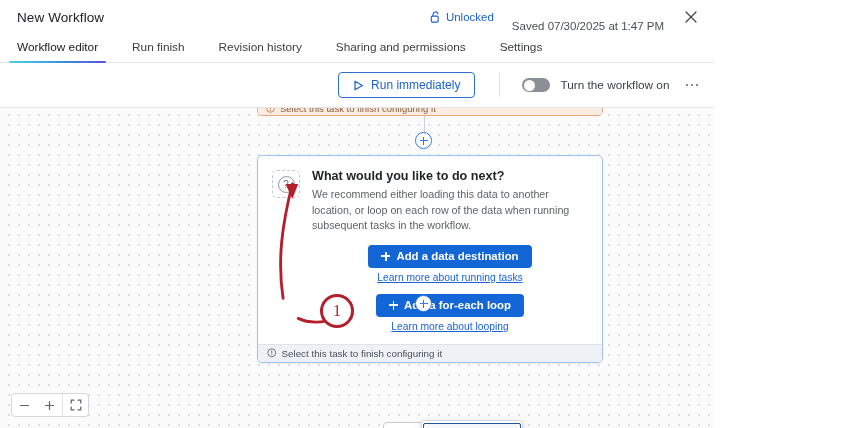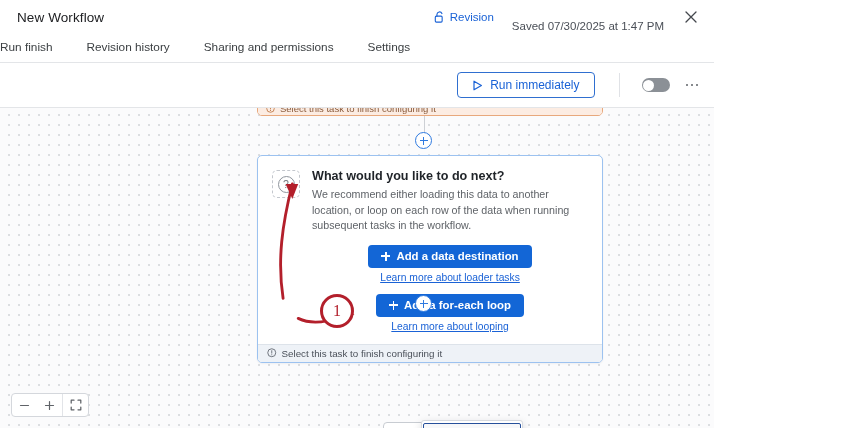--- a/index.html
+++ b/index.html
@@ -215,49 +215,51 @@
 <div id="app">
 
   <div class="header">
     <div class="wf-title">New Workflow</div>
     <div class="header-right">
       <div class="lock-chip">
         <svg class="lock-ico" viewBox="0 0 12 14">
           <path d="M3 6V4a3 3 0 0 1 5.8-1" fill="none" stroke="#1a62d6" stroke-width="1.3" stroke-linecap="round"></path>
           <rect x="1.1" y="6" width="8" height="7" rx="1.2" fill="none" stroke="#1a62d6" stroke-width="1.3"></rect>
         </svg>
-        <span>Revision</span>
+        <span>Unlocked</span>
       </div>
       <div class="saved-text">Saved 07/30/2025 at 1:47 PM</div>
       <div class="close-btn">
         <svg viewBox="0 0 12 12">
           <path d="M1 1 L11 11 M11 1 L1 11" stroke="#44474d" stroke-width="1.3" stroke-linecap="round"></path>
         </svg>
       </div>
     </div>
   </div>
 
   <div class="tabbar">
+    <div class="tab t0 active">Workflow editor</div>
     <div class="tab">Run finish</div>
     <div class="tab">Revision history</div>
     <div class="tab">Sharing and permissions</div>
     <div class="tab">Settings</div>
   </div>
 
   <div class="toolbar">
     <div class="run-btn">
       <svg class="play-ico" viewBox="0 0 11 11">
         <path d="M2 1.2 L9.4 5.5 L2 9.8 Z" fill="none" stroke="#1a62d6" stroke-width="1.2" stroke-linejoin="round"></path>
       </svg>
       <span>Run immediately</span>
     </div>
     <div class="tb-div"></div>
     <div class="toggle">
       <div class="knob"></div>
     </div>
+    <div class="toggle-label">Turn the workflow on</div>
     <div class="kebab">
         <i></i>
         <i></i>
         <i></i>
       </div>
   </div>
 
   <div class="canvas">
 
     <div class="vline" style="left:423.5px; top:8px; height:26px;"></div>
@@ -285,21 +287,21 @@
         </div>
         <div>
           <div class="card-head">What would you like to do next?</div>
           <div class="card-desc">We recommend either loading this data to another location, or loop on each row of the data when running subsequent tasks in the workflow.</div>
           <div class="btn-row">
             <div class="bcol">
               <div class="blue-btn">
                 <span class="plus-glyph"></span>
                 <span>Add a data destination</span>
               </div>
-              <div class="learn-link">Learn more about loader tasks</div>
+              <div class="learn-link">Learn more about running tasks</div>
             </div>
             <div class="bcol">
               <div class="blue-btn">
                 <span class="plus-glyph"></span>
                 <span>Add a for-each loop</span>
               </div>
               <div class="learn-link">Learn more about looping</div>
             </div>
           </div>
         </div>

